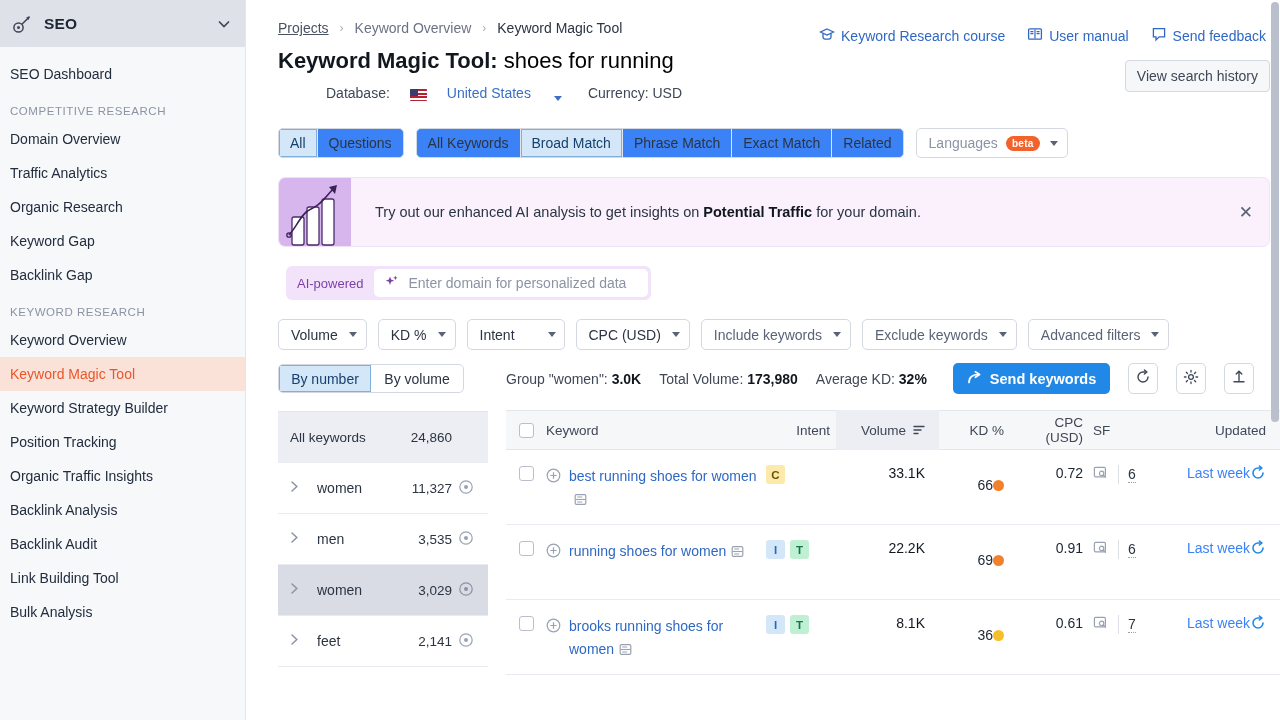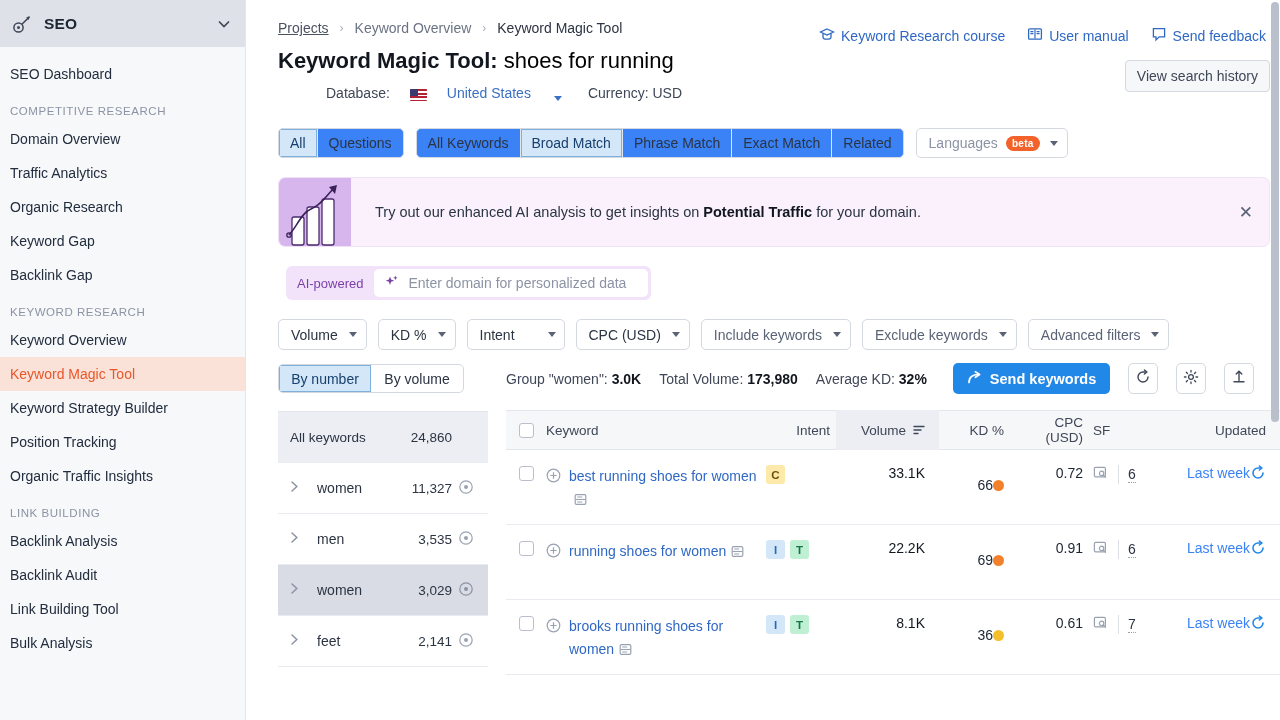--- a/index.html
+++ b/index.html
@@ -364,21 +364,20 @@
       <div class="sb-item">Keyword Gap</div>
       <div class="sb-item">Backlink Gap</div>
 
       <div class="sb-group">KEYWORD RESEARCH</div>
       <div class="sb-item">Keyword Overview</div>
       <div class="sb-item active">Keyword Magic Tool</div>
       <div class="sb-item">Keyword Strategy Builder</div>
       <div class="sb-item">Position Tracking</div>
       <div class="sb-item">Organic Traffic Insights</div>
 
-      <div class="sb-group">LINK BUILDING</div>
       <div class="sb-item">Backlink Analysis</div>
       <div class="sb-item">Backlink Audit</div>
       <div class="sb-item">Link Building Tool</div>
       <div class="sb-item">Bulk Analysis</div>
     </div>
   </div>
 
   <div class="main">
 
     <div class="topbar">

